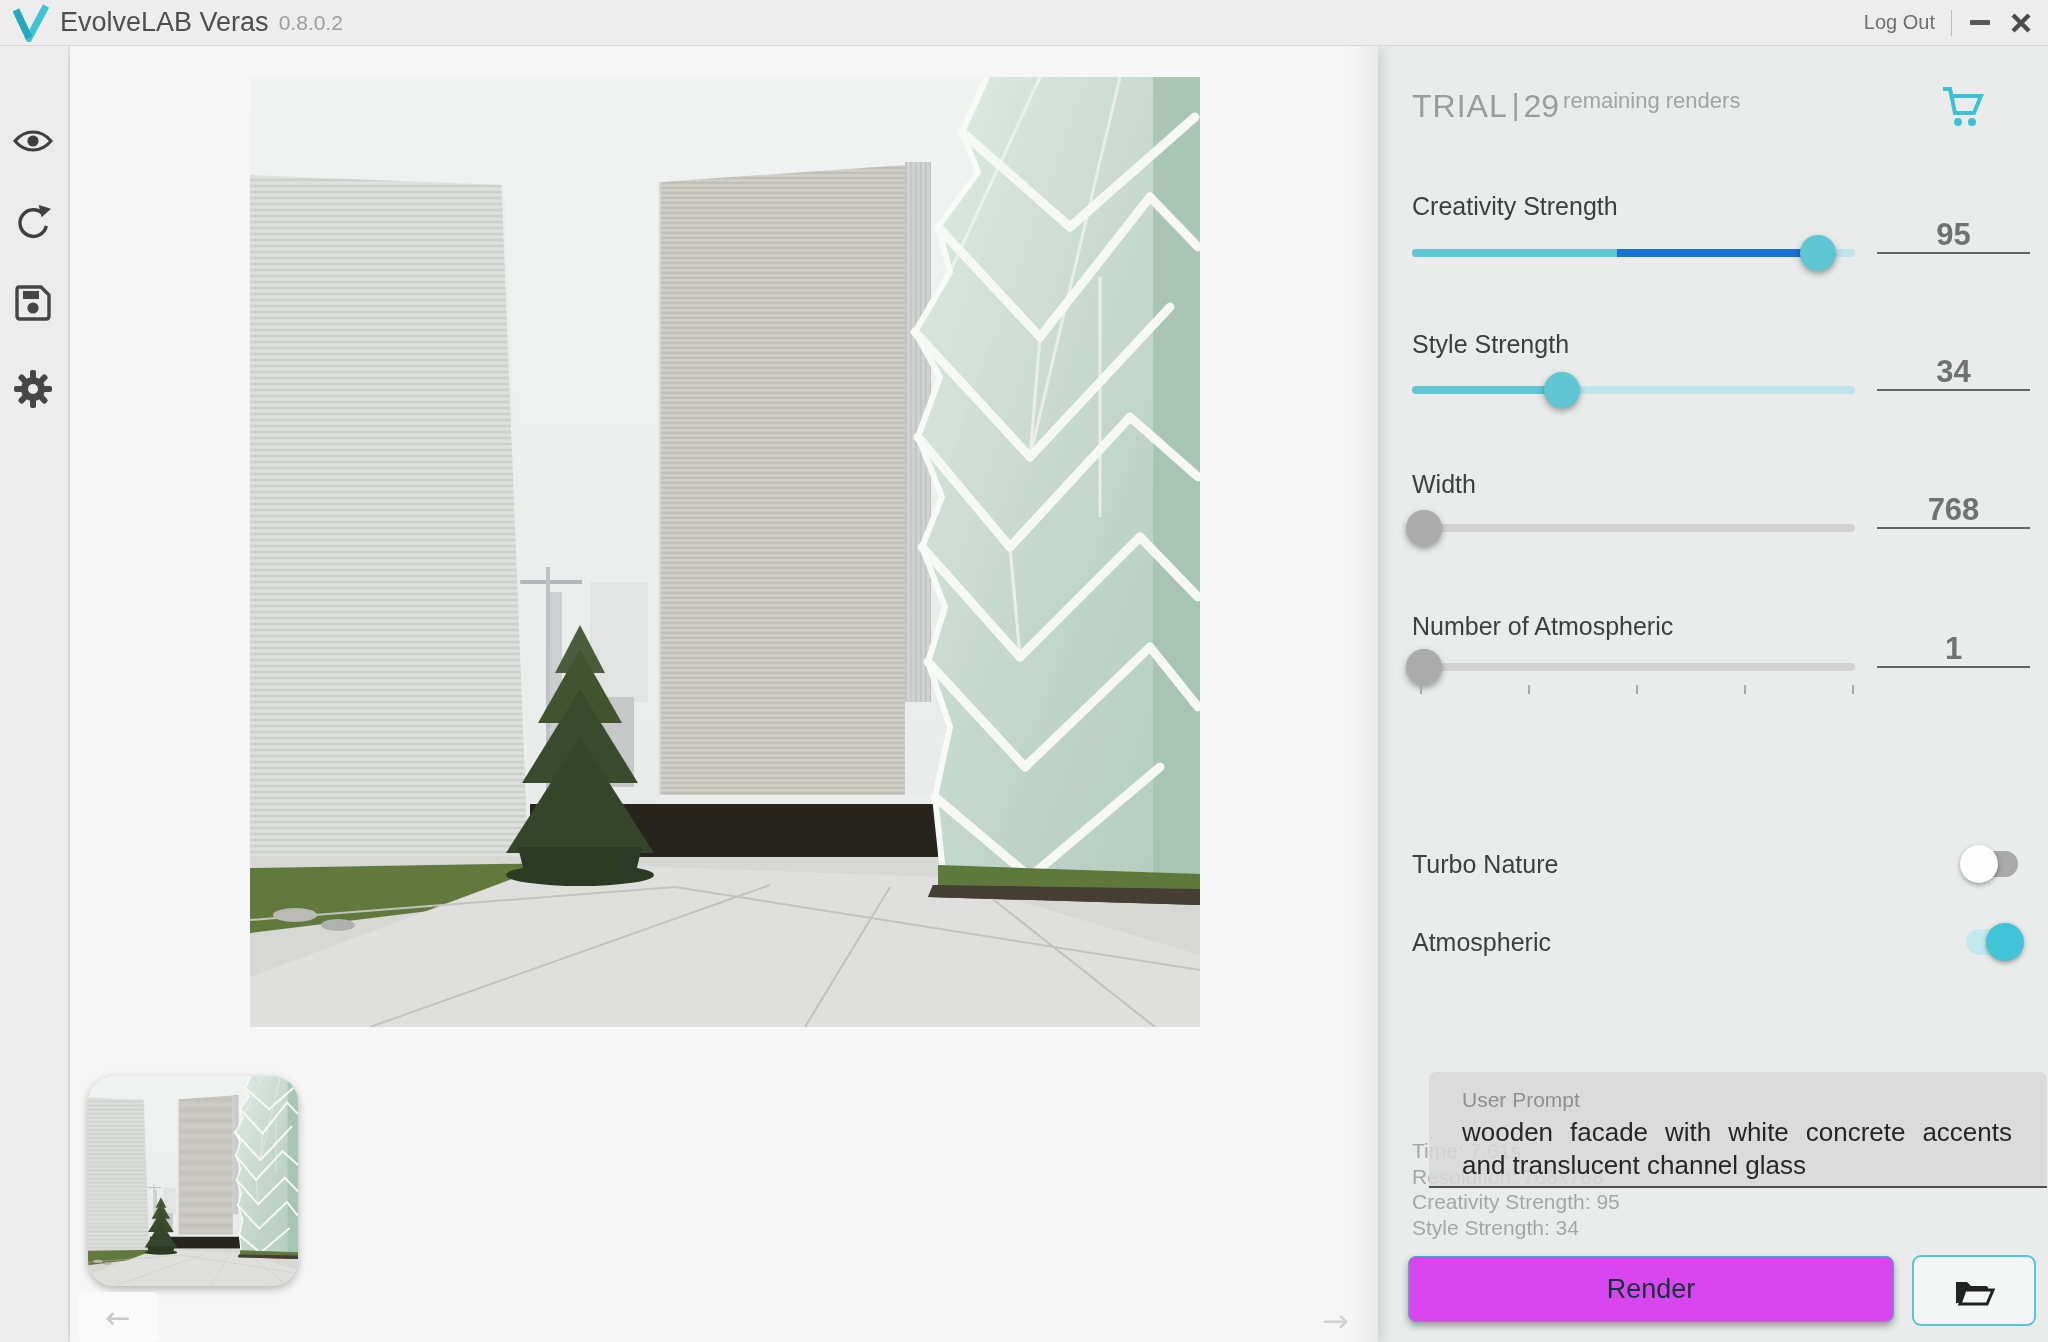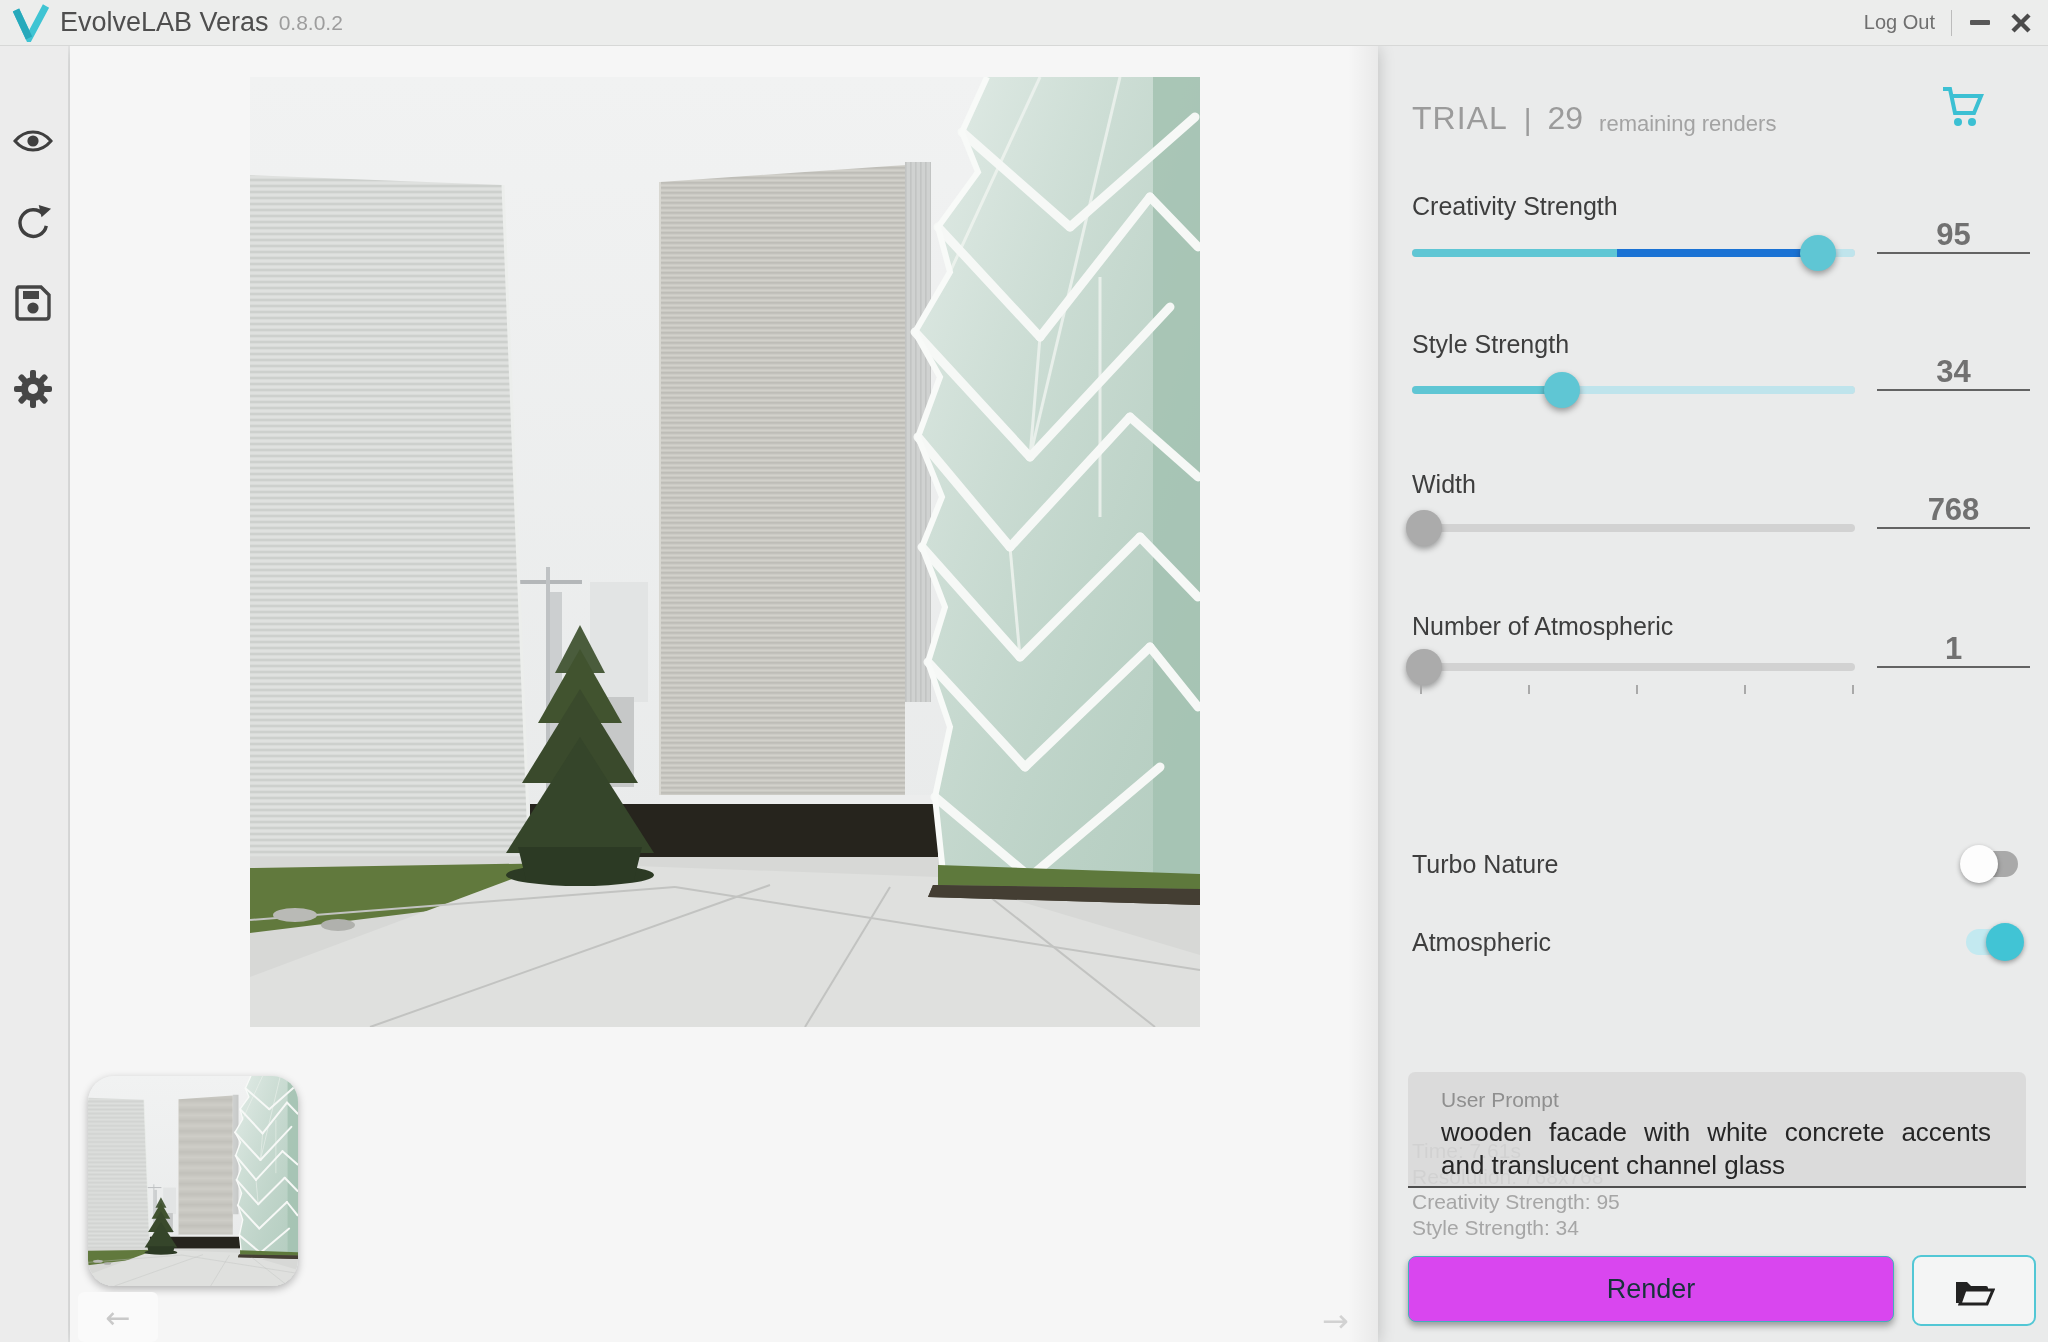--- a/index.html
+++ b/index.html
@@ -29,21 +29,21 @@
          box-shadow:0 3px 9px rgba(0,0,0,.28);cursor:pointer;background:#eee;}
   .prev-box{position:absolute;left:8px;top:1246px;width:80px;height:50px;background:#fafafa;border-radius:6px;
             display:flex;align-items:center;justify-content:center;cursor:pointer;}
   .prev-box span{font-size:30px;color:#c9c9c9;font-family:"DejaVu Sans",sans-serif;}
   .next-arrow{position:absolute;left:1252px;top:1256px;font-size:32px;color:#d2d2d2;cursor:pointer;
               font-family:"DejaVu Sans",sans-serif;}
   .card-right-fade{position:absolute;right:0;top:0;width:30px;height:100%;
                    background:linear-gradient(to right,rgba(0,0,0,0),rgba(0,0,0,.05));pointer-events:none;}
   
   .panel{position:absolute;left:1378px;top:46px;width:670px;height:1296px;z-index:5;}
-  .panel-header{position:absolute;left:34px;top:42px;display:flex;align-items:flex-end;gap:16px;margin-top:12px;}
+  .panel-header{position:absolute;left:34px;top:42px;display:flex;align-items:flex-start;gap:4px;}
   .plan{font-size:32px;color:#9b9b9b;letter-spacing:1px;}
   .plan-divider{font-size:30px;color:#9b9b9b;}
   .remaining-count{font-size:32px;color:#9b9b9b;}
   .remaining-label{font-size:22px;color:#a3a3a3;}
   .cart{position:absolute;left:562px;top:36px;width:46px;height:48px;cursor:pointer;}
   .ctl-label{position:absolute;left:34px;font-size:25px;color:#3e3e3e;}
   .slider{position:absolute;left:34px;width:443px;height:8px;border-radius:4px;background:#d2d2d2;cursor:pointer;}
   .seg{position:absolute;top:0;height:8px;}
   .thumb-dot{position:absolute;top:-14px;width:36px;height:36px;border-radius:50%;
              box-shadow:0 3px 6px rgba(0,0,0,.35);}
@@ -58,21 +58,21 @@
   .toggle-row .ctl-label{position:static;line-height:42px;}
   .switch{position:absolute;left:554px;top:7px;width:52px;height:28px;cursor:pointer;}
   .sw-track{position:absolute;left:0;top:1px;width:52px;height:26px;border-radius:13px;background:#a9a9a9;}
   .sw-thumb{position:absolute;top:-5px;width:38px;height:38px;border-radius:50%;background:#fdfdfd;
             box-shadow:0 2px 5px rgba(0,0,0,.35);}
   .switch.off .sw-thumb{left:-6px;}
   .switch.on  .sw-track{background:#c3e9f0;}
   .switch.on  .sw-thumb{left:20px;background:#41c4d5;}
   .stats{position:absolute;left:34px;top:1092px;z-index:1;}
   .stats div{font-size:21px;color:#a6a6a6;line-height:25.5px;}
-  .prompt-box{position:absolute;left:30px;top:1026px;width:618px;height:114px;z-index:2;
+  .prompt-box{position:absolute;left:51px;top:1026px;width:618px;height:114px;z-index:2;
               background:rgba(216,216,216,.86);border-bottom:2px solid #4e4e4e;
               border-radius:7px 7px 0 0;cursor:text;}
   .prompt-label{position:absolute;left:33px;top:16px;font-size:21px;color:#8f8f8f;}
   .prompt-text{position:absolute;left:33px;top:44px;width:550px;font-size:26px;color:#262626;
                line-height:33px;text-align:justify;}
   .render-btn{position:absolute;left:30px;top:1210px;width:484px;height:64px;background:#d946ef;
               border:1px solid #44aebc;border-radius:8px;box-shadow:0 4px 7px rgba(0,0,0,.35);
               display:flex;align-items:center;justify-content:center;cursor:pointer;}
   .render-btn span{font-size:27px;font-weight:500;color:#17333a;}
   .folder-btn{position:absolute;left:534px;top:1209px;width:120px;height:67px;background:#f4f5f5;

